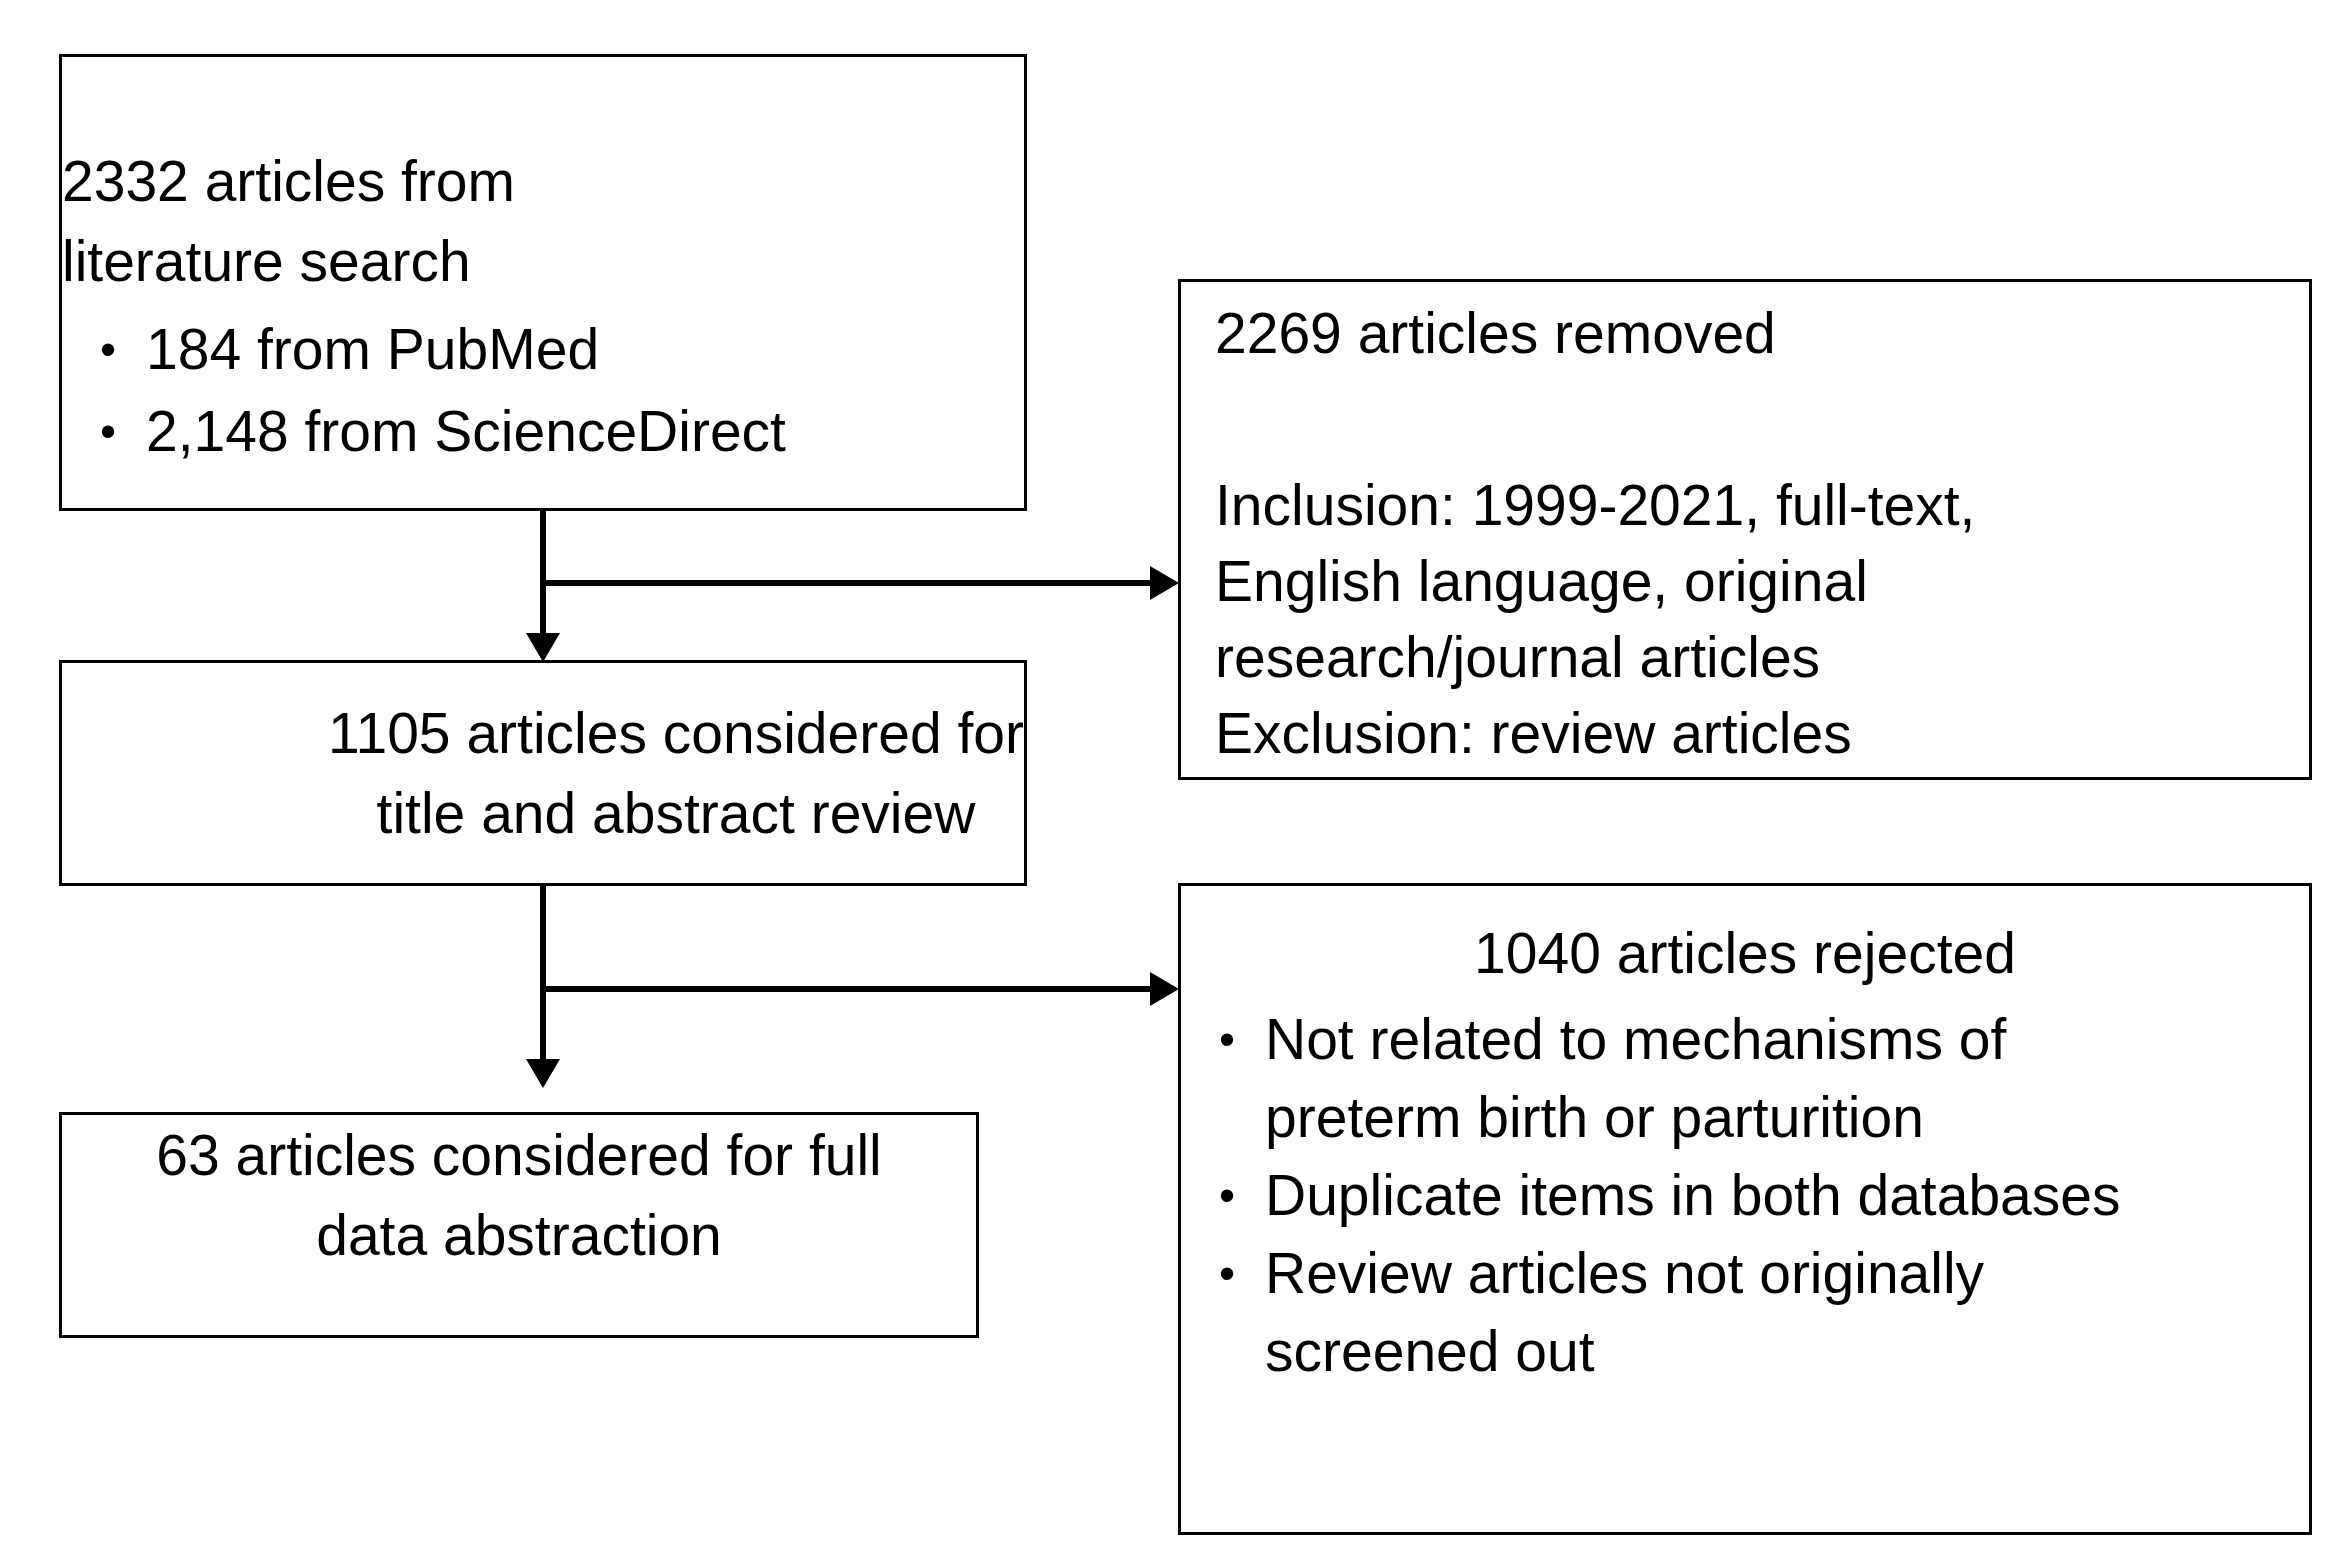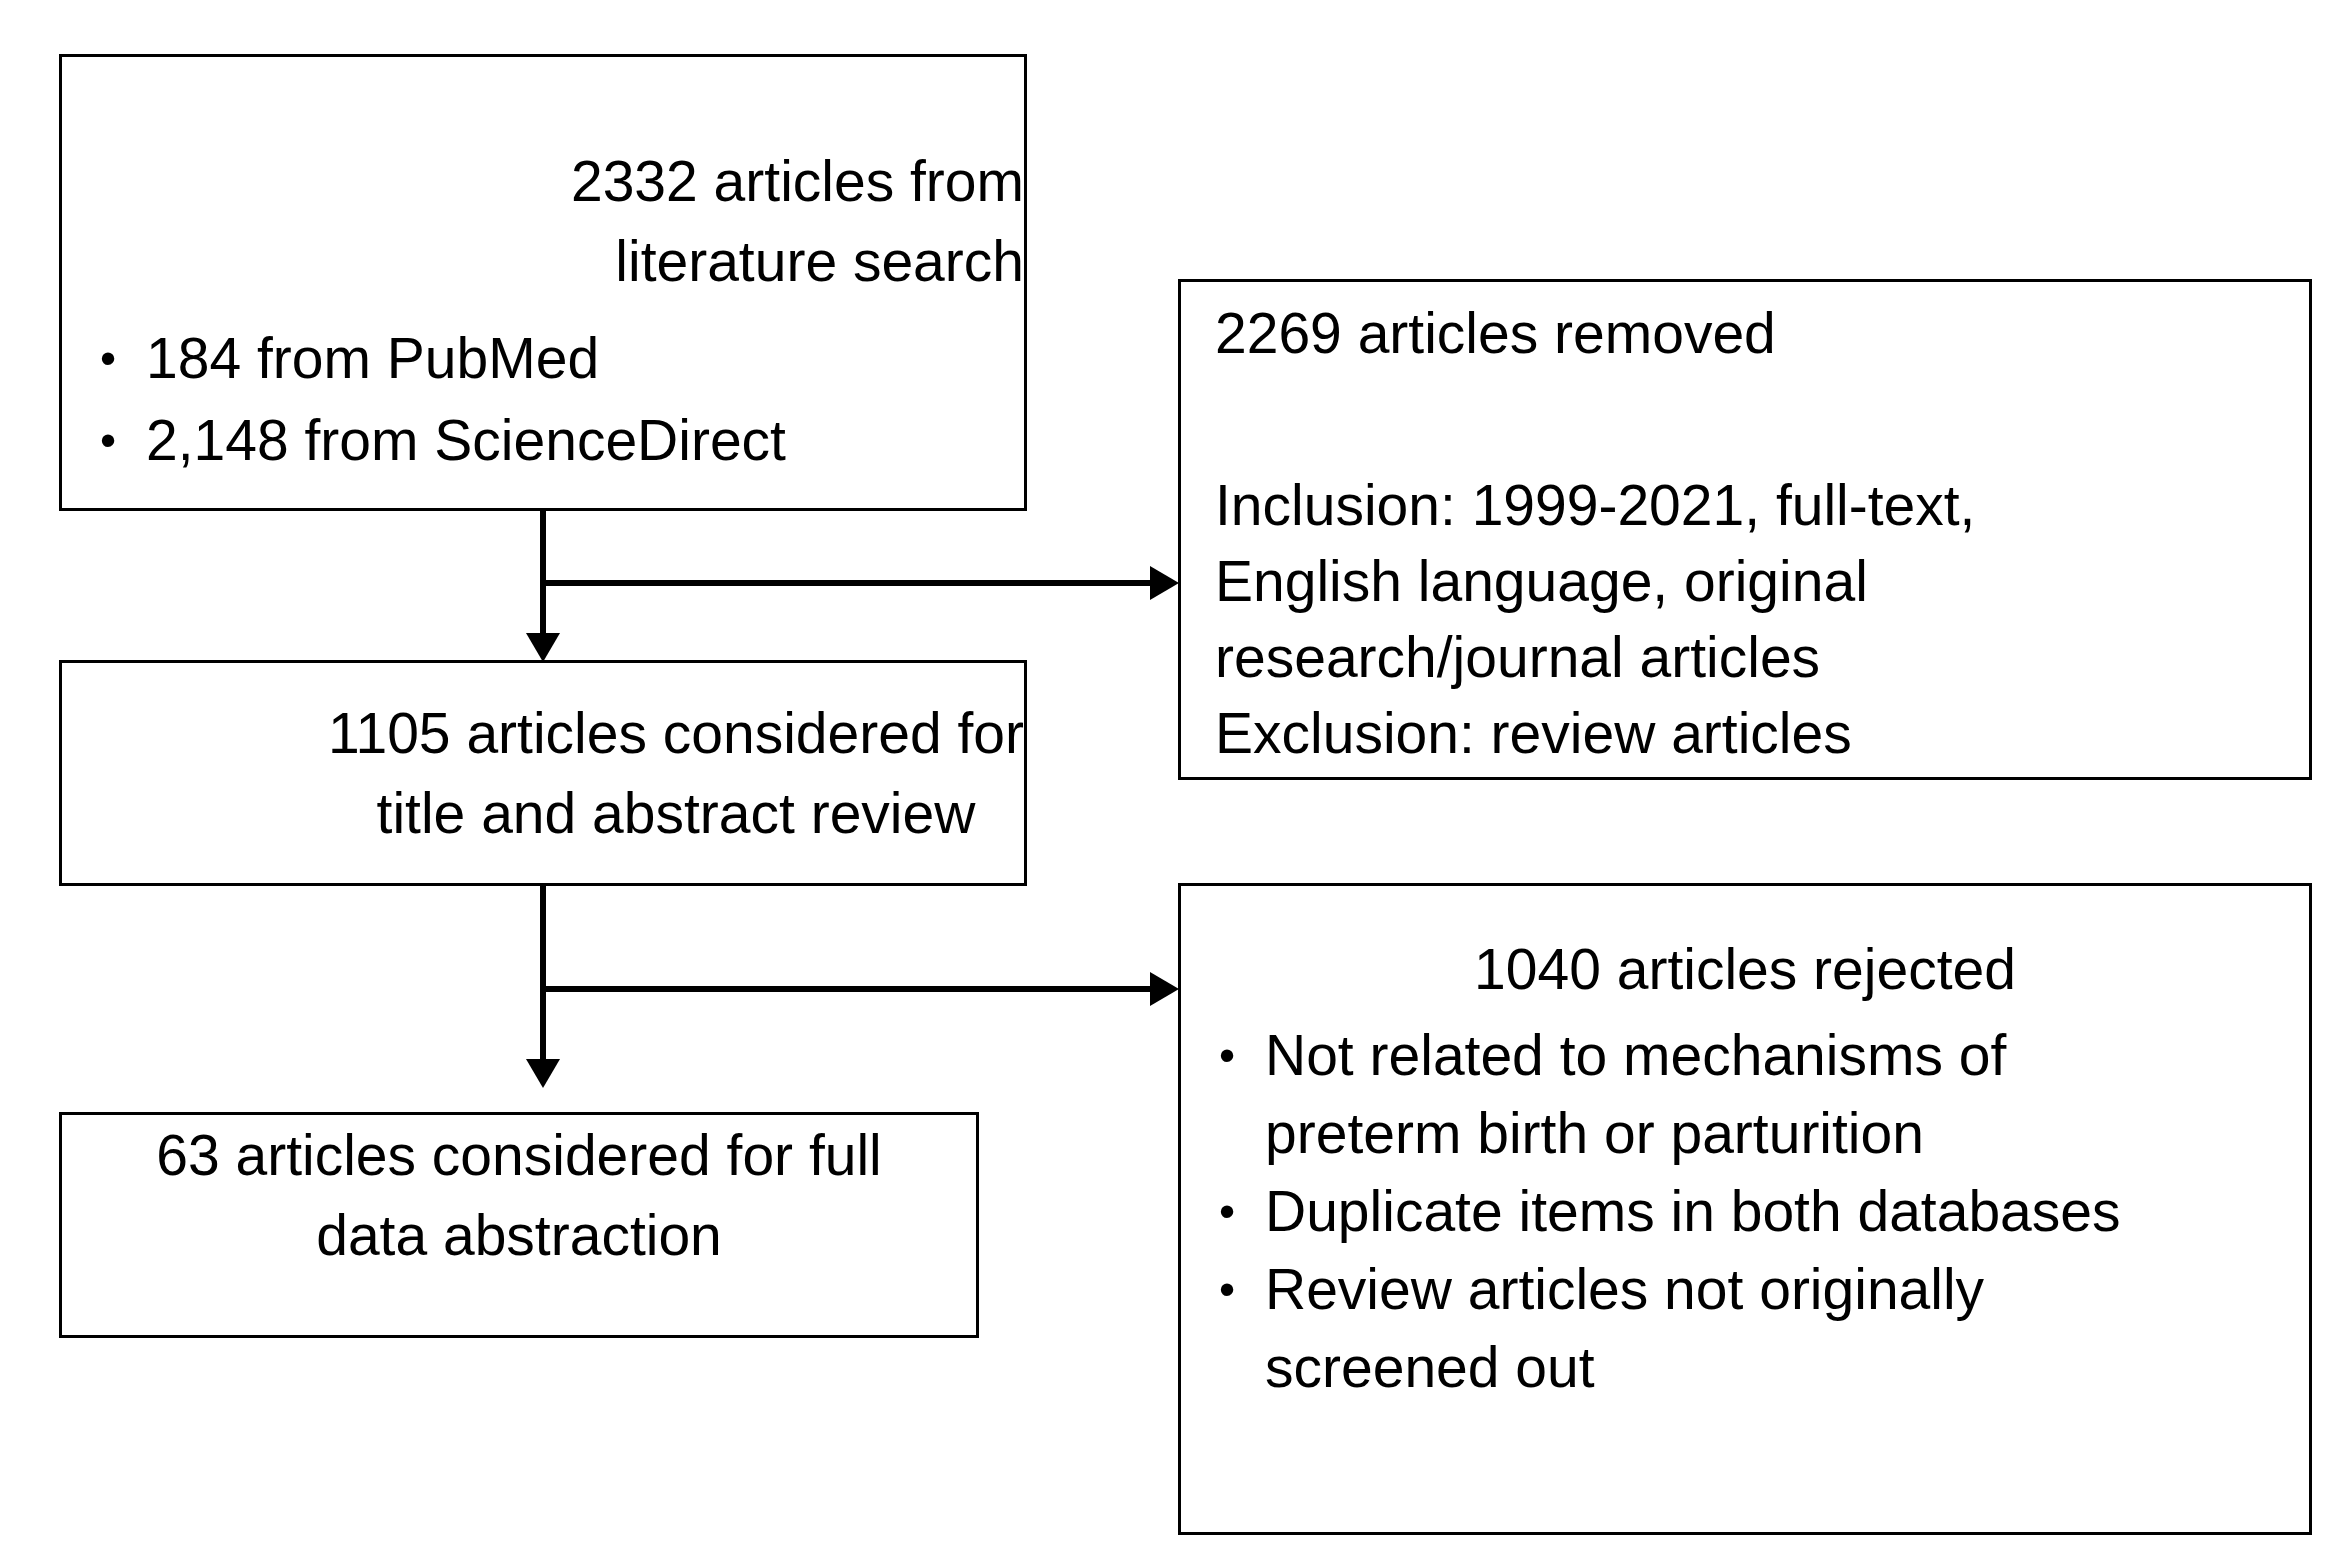--- a/index.html
+++ b/index.html
@@ -25,23 +25,23 @@
     line-height: 78px;
   }
   .txt { white-space: pre-line; }
 
   
   .box-search {
     left: 59px; top: 54px; width: 968px; height: 457px;
     padding-top: 84px;
   }
   .box-search .title {
-    text-align: right;
+    text-align: left;
     line-height: 80px;
-    margin: 0 0 16px 0;
+    margin: 0 0 7px 0;
   }
   .box-mid {
     left: 59px; top: 660px; width: 968px; height: 226px;
     display: flex; align-items: center; justify-content: flex-end;
     text-align: center; line-height: 80px;
   }
   .box-bottom {
     left: 59px; top: 1086px; width: 920px; height: 226px;
     display: flex; align-items: flex-start; justify-content: center;
     text-align: center; line-height: 80px; margin-top: 26px;
@@ -49,21 +49,21 @@
 
   
   .box-removed {
     left: 1178px; top: 279px; width: 1134px; height: 501px;
     padding: 13.4px 13.4px 0 34px;
     line-height: 76px;
   }
   .box-removed .body { margin-top: 96px; }
   .box-rejected {
     left: 1178px; top: 883px; width: 1134px; height: 652px;
-    padding-top: 44px;
+    padding-top: 28px;
   }
   .box-rejected .title {
     text-align: center;
     margin: 0 0 7.6px 0;
   }
 
   
   .bullet-row { display: flex; align-items: flex-start; }
   .bullet-marker {
     width: 84px;

